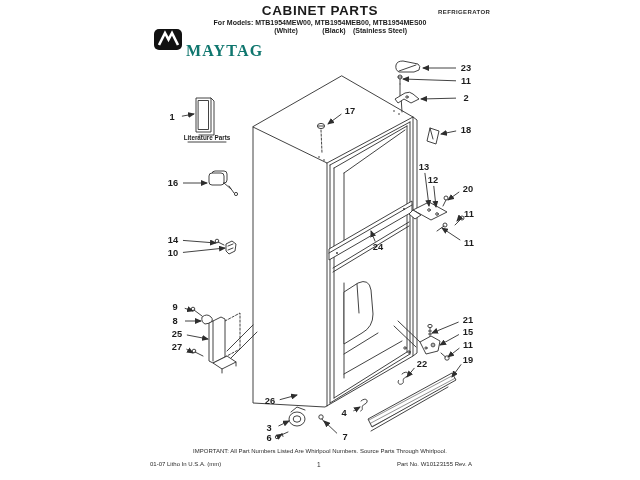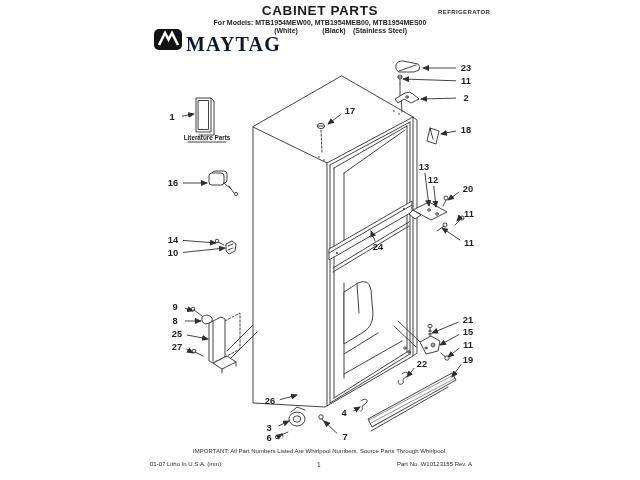--- a/index.html
+++ b/index.html
@@ -8,22 +8,22 @@
 
   
   .doc-title{position:absolute;left:160px;top:3px;width:320px;text-align:center;
              font-size:13.5px;font-weight:bold;letter-spacing:.6px;color:#1b1b1b;}
   .models-line{position:absolute;left:140px;top:19px;width:360px;text-align:center;
                font-size:7px;font-weight:bold;color:#1b1b1b;}
   .finish{position:absolute;top:27px;transform:translateX(-50%);font-size:7px;font-weight:bold;color:#1b1b1b;white-space:nowrap;}
   .finish.white{left:286px;} .finish.black{left:334px;} .finish.steel{left:380px;}
   .doc-type{position:absolute;left:438px;top:9px;font-size:6px;font-weight:600;letter-spacing:.4px;color:#2a2a2a;}
   .logo{position:absolute;left:154px;top:28px;width:120px;height:26px;}
-  .brand{position:absolute;left:32px;top:5px;font-family:"Liberation Serif",serif;
-         font-weight:bold;font-size:20px;letter-spacing:1.2px;color:#0f172a;}
+  .brand{position:absolute;left:32px;top:14px;font-family:"Liberation Serif",serif;
+         font-weight:bold;font-size:16px;letter-spacing:1.2px;color:#0f766e;}
 
   
   svg.diagram{position:absolute;inset:0;}
   .ln{stroke:#2e2e2e;fill:none;stroke-width:.9;stroke-linecap:round;stroke-linejoin:round;}
   .lnw{stroke:#2e2e2e;fill:#ffffff;stroke-width:.9;stroke-linejoin:round;}
   .dot{fill:#2e2e2e;stroke:none;}
   .dash{stroke-dasharray:2.2,1.8;}
   #callout-layer line{stroke:#2e2e2e;stroke-width:.9;}
   #callout-layer text{font-family:"Liberation Sans",sans-serif;font-size:9.3px;font-weight:600;
                       fill:#1d1d1d;text-anchor:middle;}

